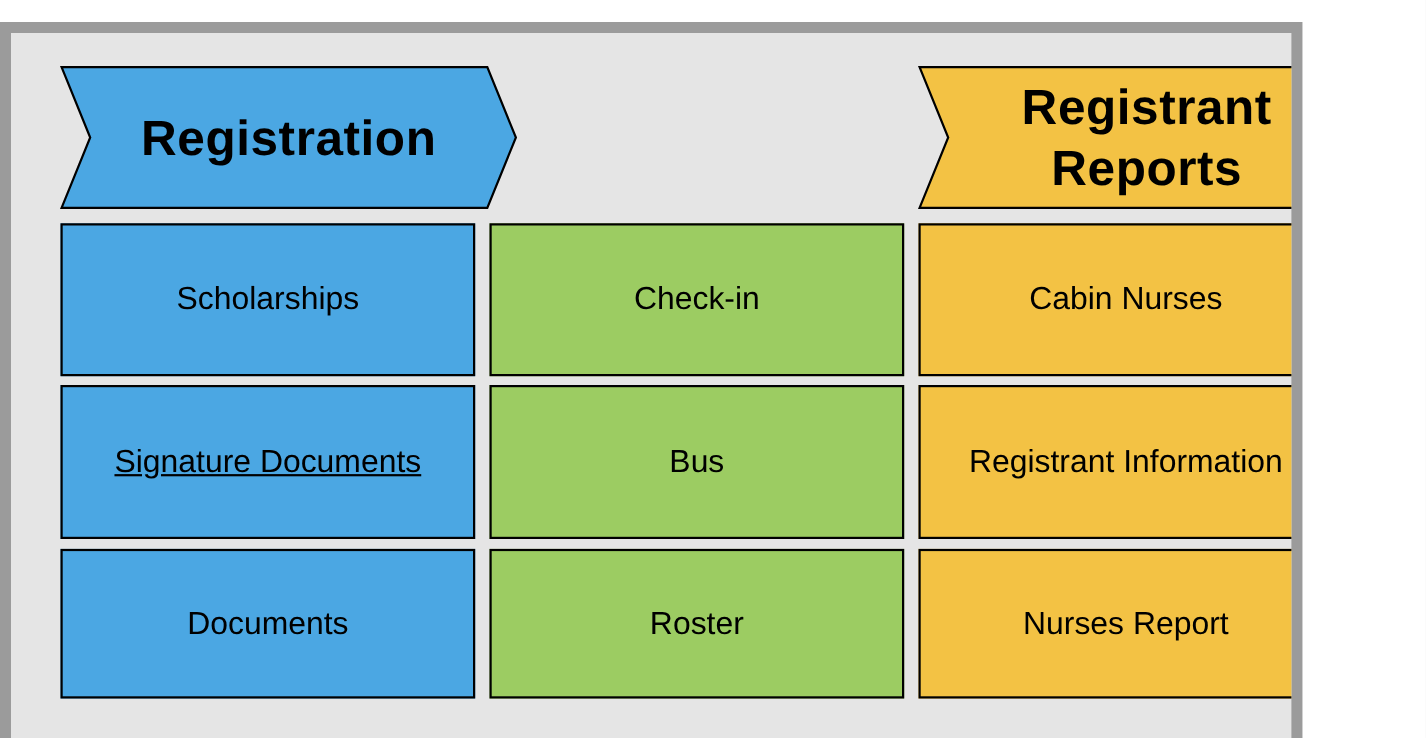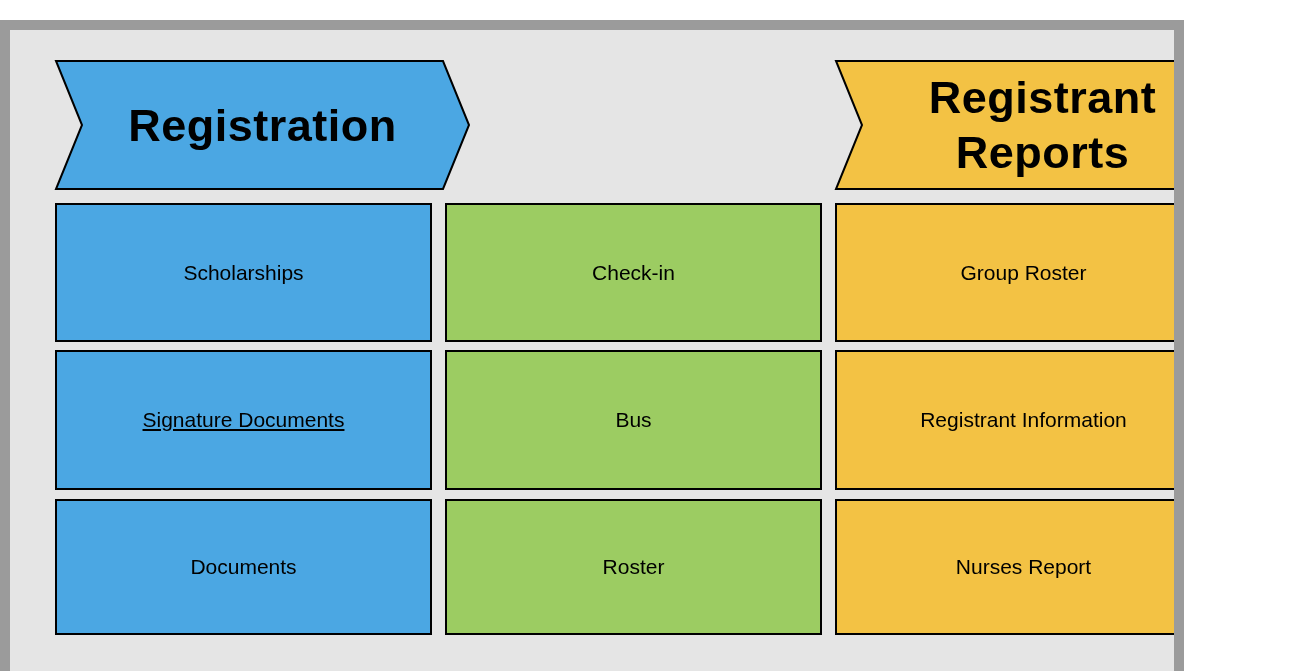--- a/index.html
+++ b/index.html
@@ -45,21 +45,21 @@
   
   .box {
     position: absolute;
     width: 377px;
     box-sizing: border-box;
     border: 2px solid #000000;
     display: flex;
     align-items: center;
     justify-content: center;
     text-align: center;
-    font-size: 21px;
+    font-size: 29px;
     color: #000;
   }
   .r0 { top: 173px; height: 139px; }
   .r1 { top: 320px; height: 140px; }
   .r2 { top: 469px; height: 136px; }
 </style>
 </head>
 <body>
 
 <div class="page">
@@ -91,21 +91,21 @@
   </div>
 
   <div class="chevron c2">
     <svg width="415" height="130" viewBox="0 0 415 130">
       <polygon points="1,1 388,1 414,65 388,129 1,129 27,65" stroke="#000000" stroke-width="2" stroke-linejoin="miter" fill="#F3C244"></polygon>
     </svg>
     <div class="chev-label">Registrant
 Reports</div>
   </div>
   <div class="box c2 r0" style="background-color: rgb(243, 194, 68);">
-    <span>Group Roster</span>
+    <span>Cabin Nurses</span>
   </div>
   <div class="box c2 r1" style="background-color: rgb(243, 194, 68);">
     <span>Registrant Information</span>
   </div>
   <div class="box c2 r2" style="background-color: rgb(243, 194, 68);">
     <span>Nurses Report</span>
   </div>
 
 </div>
 

